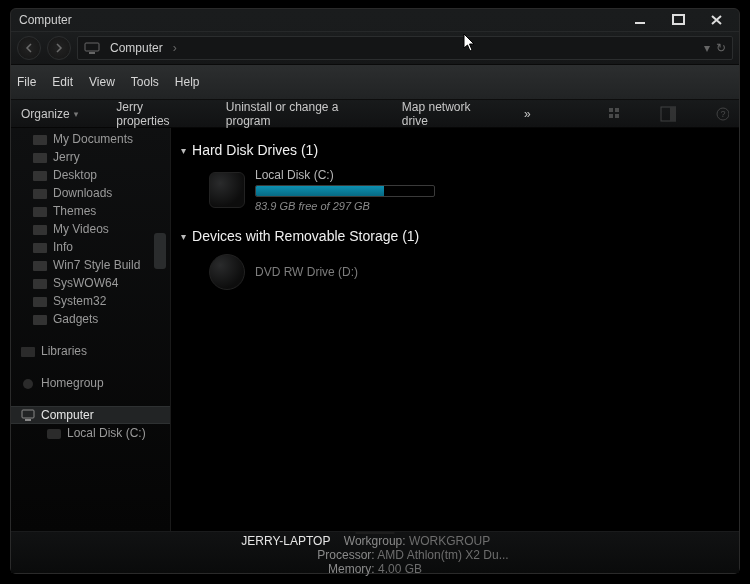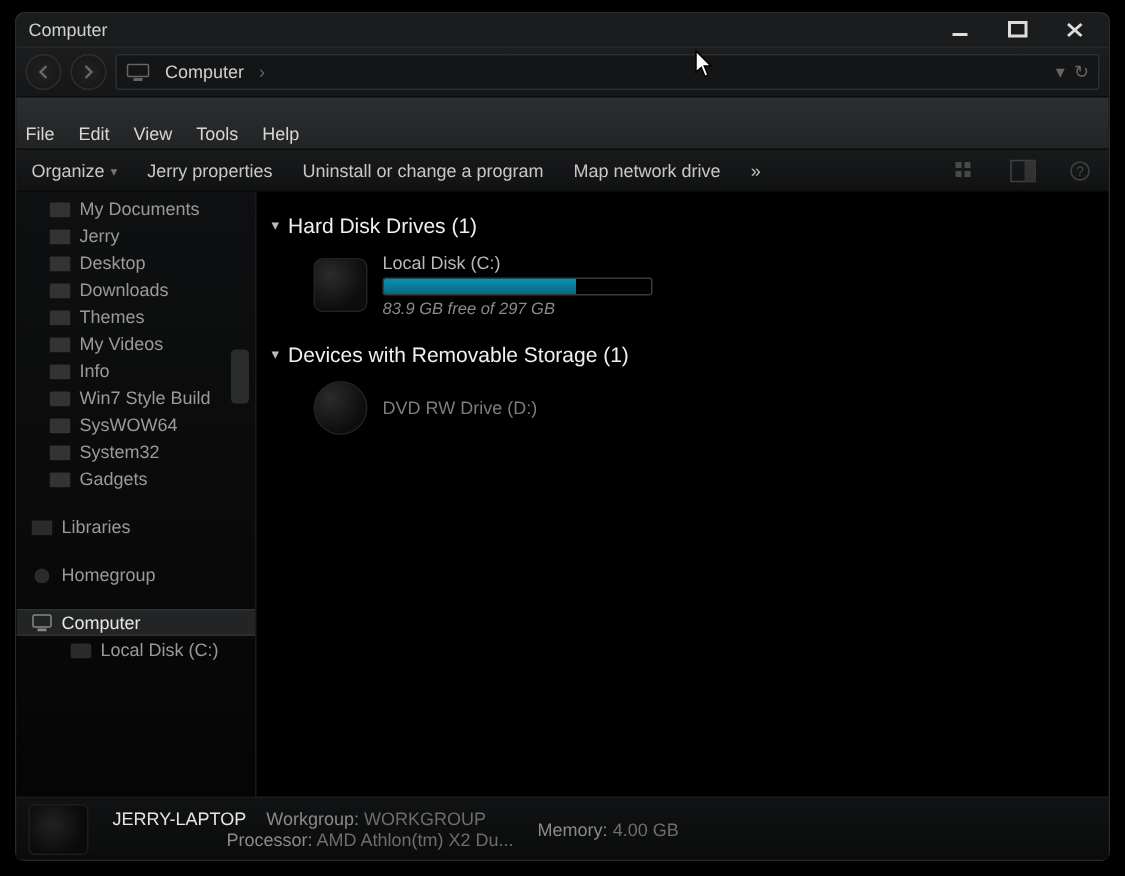--- a/index.html
+++ b/index.html
@@ -85,35 +85,35 @@
     display:flex; align-items:center;
     color:#828282;
     font-style: italic;
   }
 
   
   .menubar {
     height: 22px;
     background: linear-gradient(#2c2e2f,#212324);
     border-bottom: 1px solid #0d0d0d;
-    display:flex; align-items:flex-start;
+    display:flex; align-items:center;
     padding: 17px 6px;
     gap: 16px;
     color:#d6d6d6;
   }
   .menubar span { cursor: pointer; }
 
   
   .toolbar {
     height: 28px;
     background: linear-gradient(#181a1b,#111213);
     border-bottom: 1px solid #060606;
     display:flex; align-items:center;
     padding: 0 10px;
-    gap: 20px;
+    gap: 38px;
     color:#c8c8c8;
   }
   .toolbar .item { cursor:pointer; display:inline-flex; align-items:center; gap:4px; }
   .toolbar .tspacer { flex:1; }
   .toolbar .chev { font-size:9px; color:#777; }
   .toolicon { width:18px; height:16px; opacity:.45; }
 
   
   .body {
     flex:1;
@@ -188,23 +188,24 @@
     background: linear-gradient(#0d8fb0,#066a84);
   }
 
   
   .detailsbar {
     height: 42px;
     background: linear-gradient(#111213,#0a0b0b);
     border-top:1px solid #1a1b1c;
     display:flex; align-items:center;
     padding: 0 8px;
-    gap: 16px;
+    gap: 0;
     color:#bfbfbf;
     font-size:12px;
+    flex-direction:column;
   }
   .detailsbar .bigicon {
     width:40px; height:34px;
     background: radial-gradient(circle at 40% 40%, #222, #0a0a0a 70%);
     border-radius:4px;
     border:1px solid #1d1d1d;
   }
   .detailsbar .dcol { display:flex; flex-direction:column; }
   .detailsbar .lbl { color:#8a8a8a; }
   .detailsbar .val { color:#6d6d6d; }

